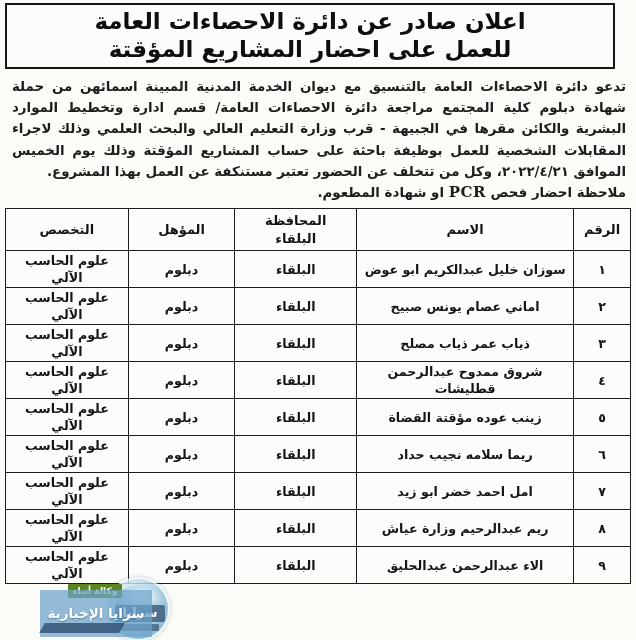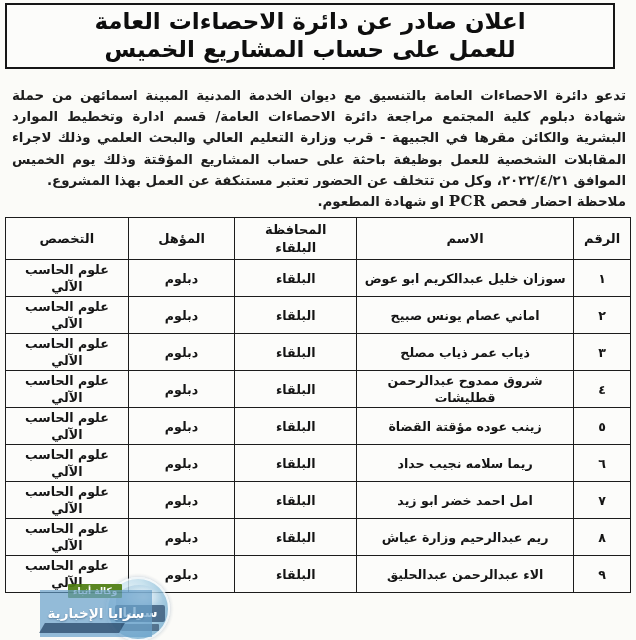--- a/index.html
+++ b/index.html
@@ -26,21 +26,21 @@
   }
   .title-line {
     font-size: 23px;
     font-weight: bold;
     line-height: 28px;
     color: #0e0e0e;
     letter-spacing: -0.5px;
   }
   
   .body-text {
-    margin: 16px 10px 0 12px;
+    margin: 7px 10px 0 12px;
     font-size: 13.4px;
     font-weight: bold;
     line-height: 21.2px;
     color: #1d1d1d;
   }
   .body-text p { text-align: justify; text-align-last: right; }
   .body-text p.note { text-align: right; }
   .latin-pcr {
     font-family: "DejaVu Serif", serif;
     font-size: 15px;
@@ -153,21 +153,21 @@
     transform: skewX(-30deg);
   }
 </style>
 </head>
 <body>
 
 <div class="page">
 
   <div class="title-box">
     <div class="title-line">اعلان صادر عن دائرة الاحصاءات العامة</div>
-    <div class="title-line">للعمل على حساب المشاريع الخميس</div>
+    <div class="title-line">للعمل على احضار المشاريع المؤقتة</div>
   </div>
 
   <div class="body-text">
     <p>تدعو دائرة الاحصاءات العامة بالتنسيق مع ديوان الخدمة المدنية المبينة اسمائهن من حملة شهادة دبلوم كلية المجتمع مراجعة دائرة الاحصاءات العامة/ قسم ادارة وتخطيط الموارد البشرية والكائن مقرها في الجبيهة - قرب وزارة التعليم العالي والبحث العلمي وذلك لاجراء المقابلات الشخصية للعمل بوظيفة باحثة على حساب المشاريع المؤقتة وذلك يوم الخميس الموافق ٢٠٢٢/٤/٢١، وكل من تتخلف عن الحضور تعتبر مستنكفة عن العمل بهذا المشروع.</p>
     <p class="note"><span>ملاحظة احضار فحص </span><span class="latin-pcr">PCR</span><span> او شهادة المطعوم.</span></p>
   </div>
 
   <table class="names">
     <colgroup>
       <col style="width:56px">

